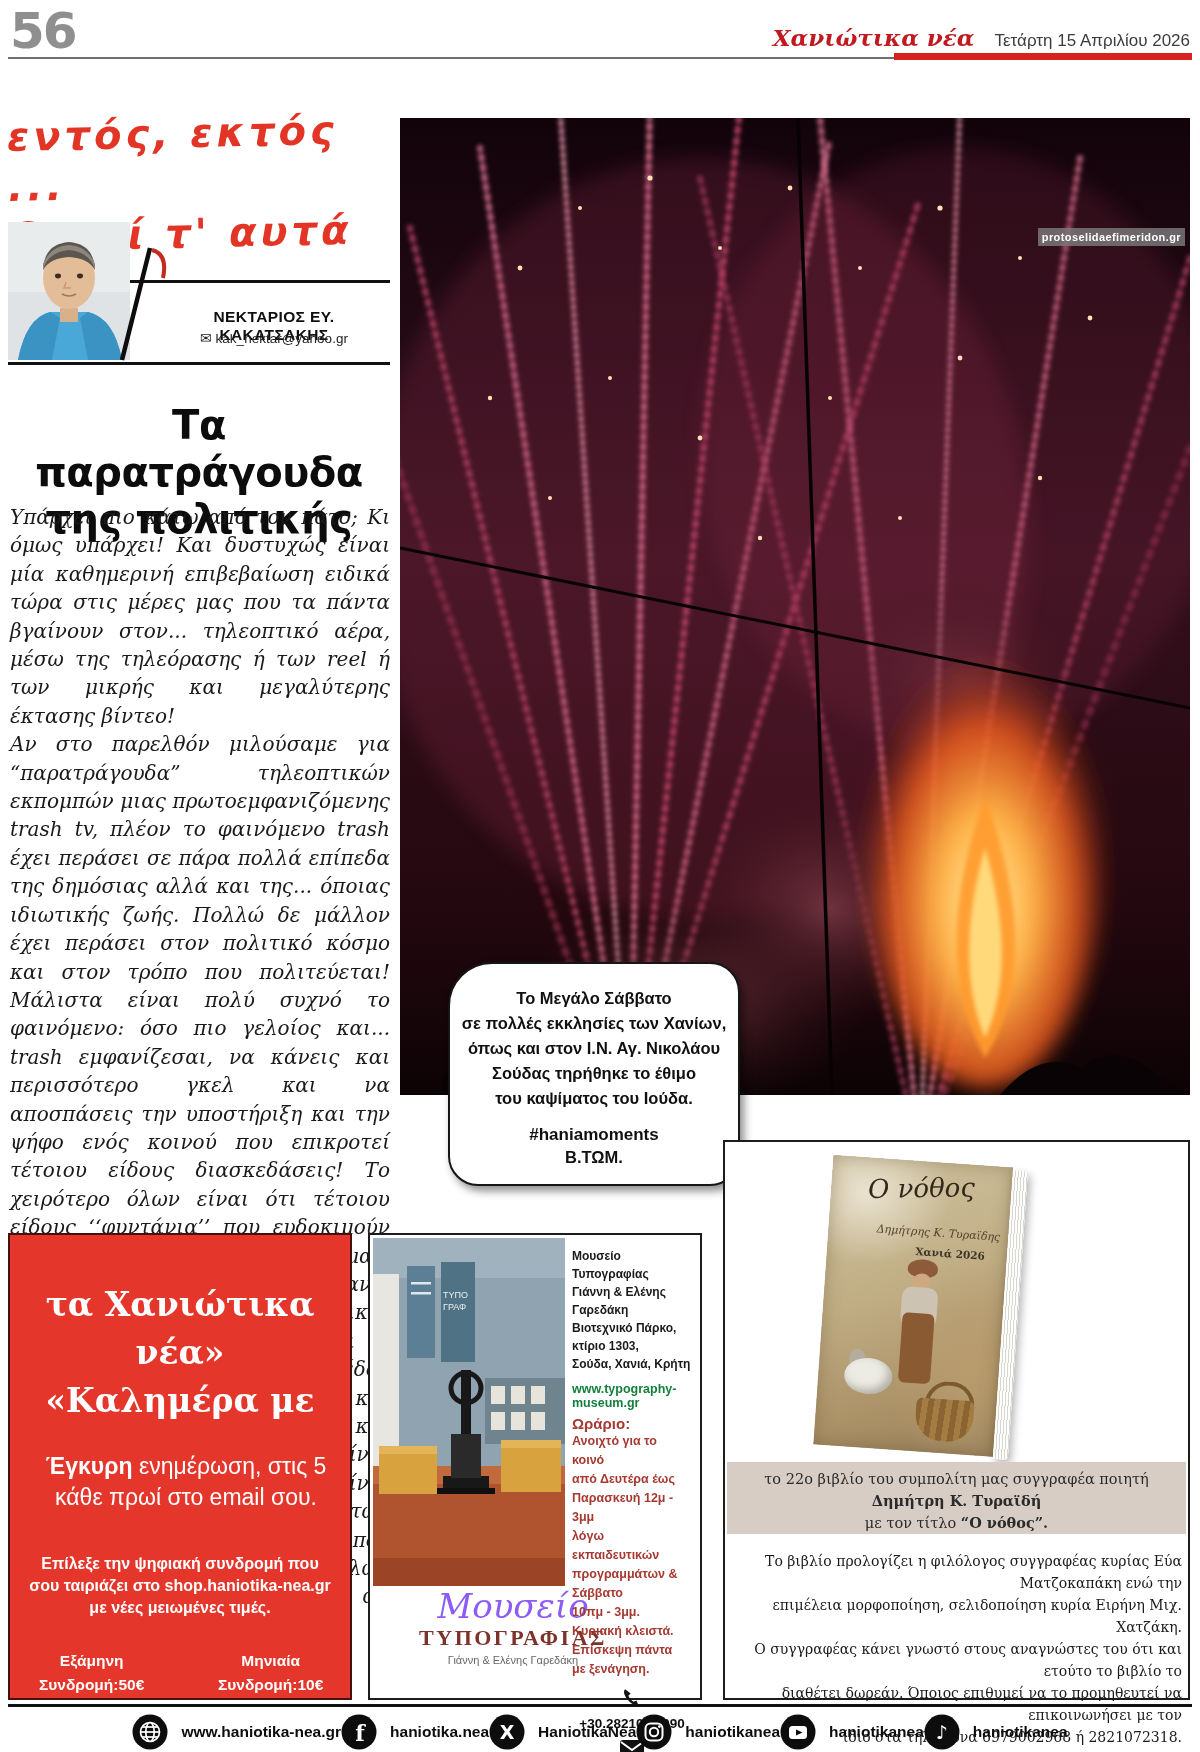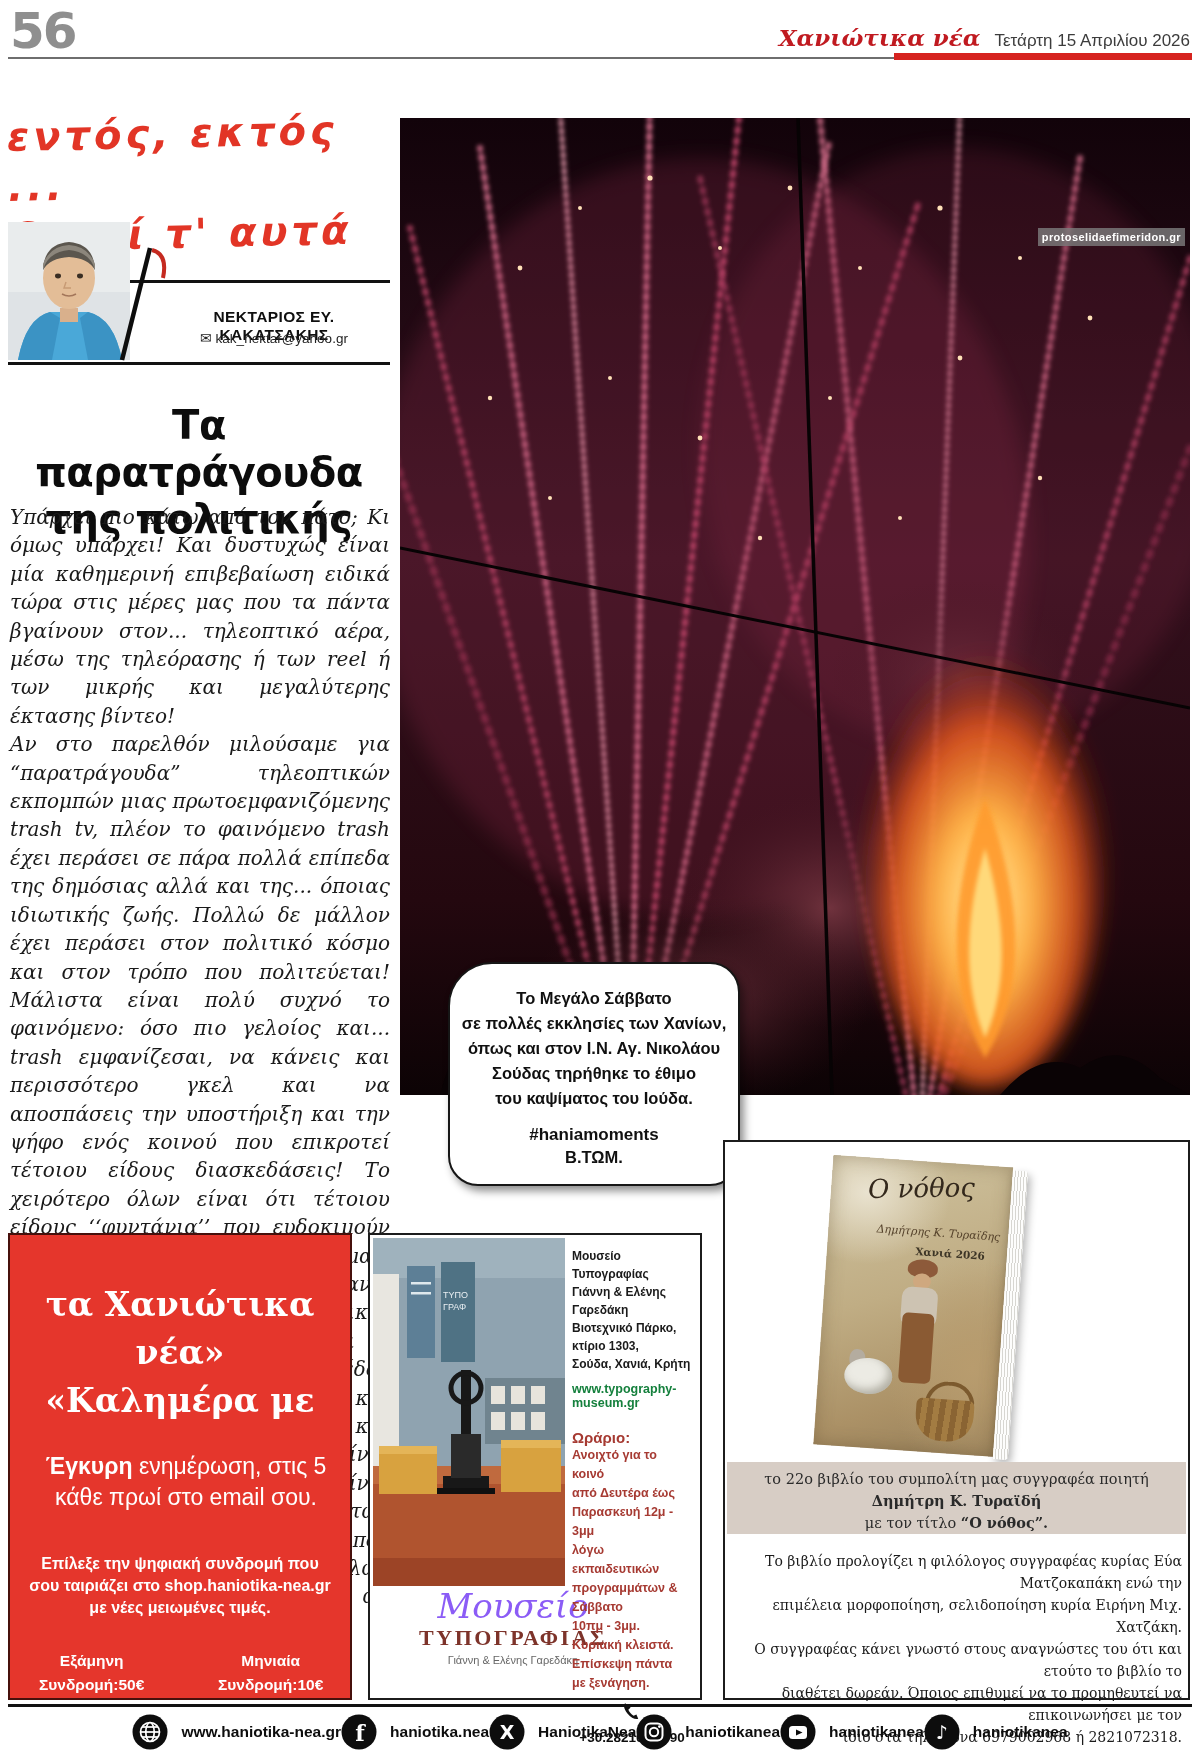--- a/index.html
+++ b/index.html
@@ -1,20 +1,20 @@
 <!DOCTYPE html>
 <html><head>
 <meta charset="utf-8">
 <style>
   html,body{margin:0;padding:0;background:#9a9a9a;}
   .page{position:relative;width:1200px;height:1752px;background:#ffffff;overflow:hidden;
         font-family:"Liberation Sans",sans-serif;margin:0 auto;}
   
   .page-number{position:absolute;left:10px;top:2px;font:700 50px "DejaVu Sans",sans-serif;color:#8f8f8f;letter-spacing:-2px;}
-  .brandline{position:absolute;right:10px;top:24px;display:flex;align-items:baseline;gap:14px;white-space:nowrap;}
+  .brandline{position:absolute;right:10px;top:24px;display:flex;align-items:baseline;gap:20px;white-space:nowrap;}
   .brand{font:700 italic 23px "DejaVu Serif",serif;color:#c01a20;}
   .issue-date{font:400 17px "Liberation Sans",sans-serif;color:#3c3c3c;}
   .rule-gray{position:absolute;left:8px;width:1184px;top:57px;height:2px;background:#6e6e6e;}
   .rule-red{position:absolute;left:894px;width:298px;top:53px;height:7px;background:#d6231f;}
   
   .script-title{position:absolute;left:8px;top:108px;width:382px;color:#e23526;
        font:700 italic 40px "DejaVu Sans",sans-serif;letter-spacing:4px;line-height:1.25;transform:rotate(-1.2deg);}
   .author-block{position:absolute;left:8px;top:222px;width:382px;height:140px;border-bottom:3px solid #111;}
   .author-line{position:absolute;left:45px;right:0;top:58px;height:3px;background:#111;}
   .author-photo{position:absolute;left:0;top:0;width:122px;height:138px;}
@@ -54,21 +54,21 @@
   .ad-museum{position:absolute;left:368px;top:1233px;width:334px;height:467px;background:#fff;
        border:2px solid #1c1c1c;box-sizing:border-box;}
   .museum-photo{position:absolute;left:3px;top:3px;width:192px;height:348px;}
   .museum-logo{position:absolute;left:3px;top:354px;width:280px;text-align:center;}
   .museum-logo-script{font:italic 34px "DejaVu Serif",serif;color:#8b5cf6;line-height:1;}
   .museum-logo-caps{font:700 22px "Liberation Serif",serif;color:#7d332a;letter-spacing:2.5px;margin-top:2px;}
   .museum-logo-sub{font:400 11px "Liberation Sans",sans-serif;color:#666;margin-top:3px;}
   .museum-text{position:absolute;left:202px;top:12px;right:8px;}
   .maddr-line{font:700 12px "Liberation Sans",sans-serif;color:#1a1a1a;line-height:18px;}
   .museum-web{margin-top:9px;font:700 12.5px "Liberation Sans",sans-serif;color:#15803d;}
-  .museum-hours-label{margin-top:19px;font:700 15px "Liberation Sans",sans-serif;color:#a63a32;}
+  .museum-hours-label{margin-top:5px;font:700 15px "Liberation Sans",sans-serif;color:#a63a32;}
   .mhours-line{font:700 12.5px "Liberation Sans",sans-serif;color:#a63a32;line-height:19px;}
   .museum-contact{text-align:center;margin-top:8px;}
   .museum-phone{font:700 13.5px "Liberation Sans",sans-serif;color:#0d0d0d;margin-top:3px;}
   .cicon{margin-top:8px;}
   
   .ad-book{position:absolute;left:723px;top:1140px;width:467px;height:560px;background:#fff;
        border:2px solid #1c1c1c;box-sizing:border-box;}
   .book-wrap{position:absolute;left:98px;top:20px;width:212px;height:296px;transform:rotate(4deg);}
   .book-cover{position:absolute;left:0;top:0;width:180px;height:290px;overflow:hidden;
        background:radial-gradient(140px 120px at 20% 12%,#e9e2cf 0%,rgba(233,226,207,0) 60%),

